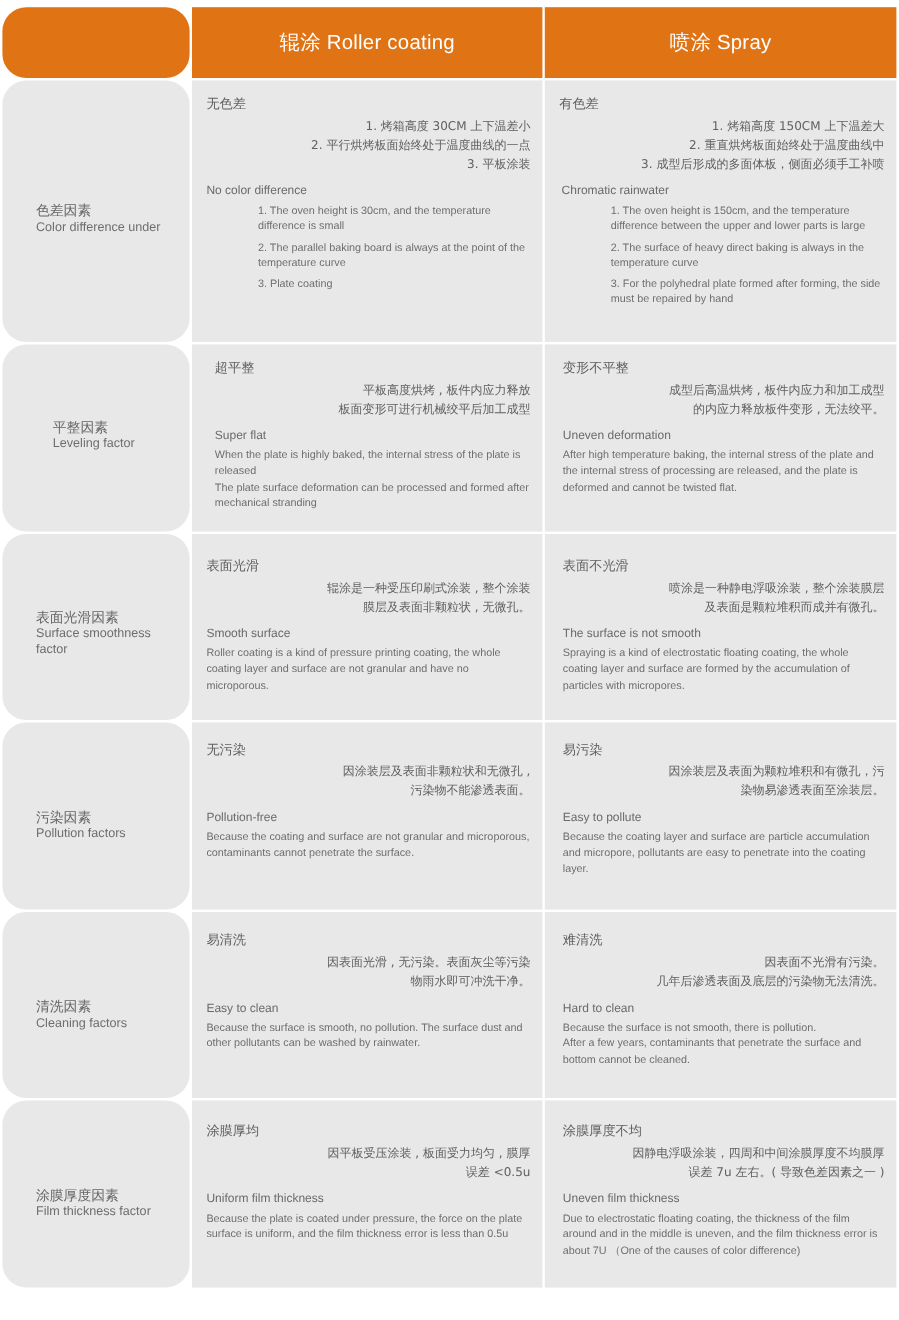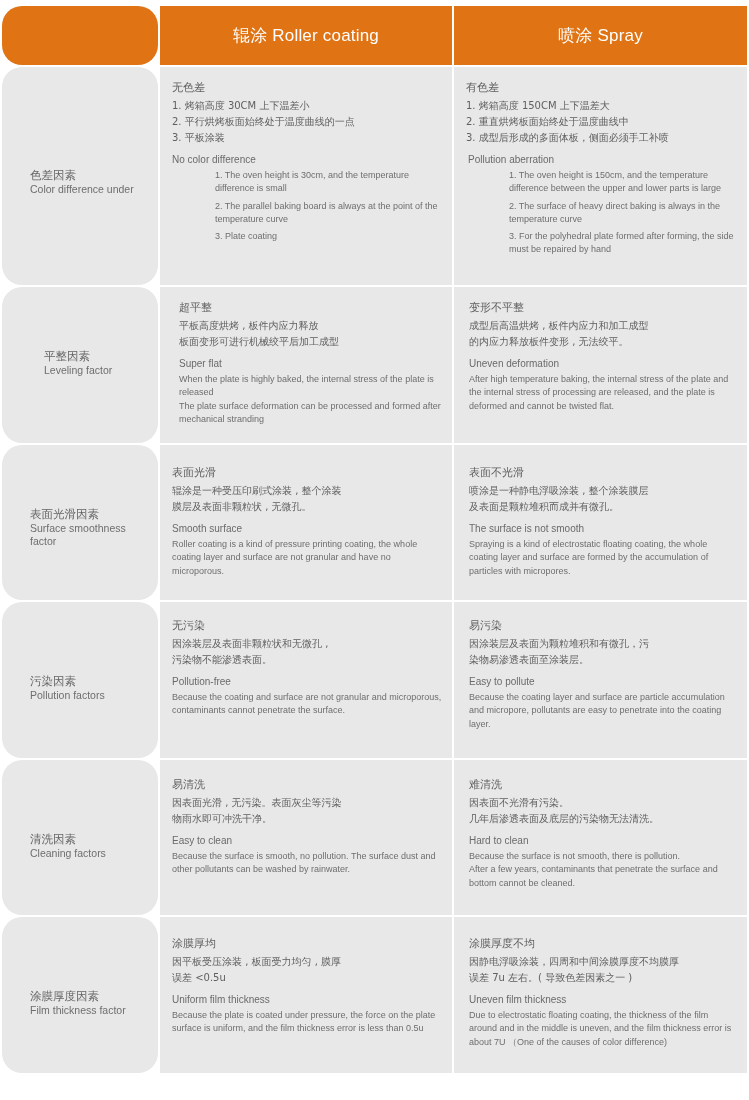--- a/index.html
+++ b/index.html
@@ -11,22 +11,22 @@
     .cell:last-child { margin-right: 0; }
     .c0 { width: 156px; border-radius: 20px; }
     .c1 { width: 292px; }
     .c2 { width: 293px; }
     .header .cell { background: #e07314; height: 59px; display: flex; align-items: center; justify-content: center; }
     .header .cell span { color: #ffffff; font-size: 17px; font-family: "Liberation Sans", sans-serif; letter-spacing: 0.2px; }
     .label { position: absolute; left: 28px; right: 6px; top: 50%; transform: translateY(-50%); }
     .label .zh { font-size: 11.5px; color: #666; line-height: 16px; }
     .label .en { font-size: 10.5px; color: #6e6e6e; line-height: 13px; font-family: "Liberation Sans", sans-serif; }
     .content { padding-left: 12px; padding-right: 10px; }
-    .zh-title { font-size: 11px; color: #5f5f5f; line-height: 16px; margin-bottom: 3px; font-family: Liberation Serif, serif; }
-    .zh-line { font-size: 10px; color: #606060; line-height: 16px; }
+    .zh-title { font-size: 11px; color: #5f5f5f; line-height: 16px; margin-bottom: 3px; }
+    .zh-line { font-size: 10px; color: #606060; line-height: 16px; text-align: right; }
     .en-title { font-size: 10px; color: #6a6a6a; line-height: 14px; margin-top: 7px; margin-bottom: 2px; font-family: "Liberation Sans", sans-serif; }
     .en-line { font-size: 9px; color: #6e6e6e; line-height: 13.3px; font-family: "Liberation Sans", sans-serif; }
     .en-line.spaced { margin-bottom: 4px; margin-left: 43px; }
   </style>
 </head>
 <body>
 
 <div class="table">
 
   <div class="row header">
@@ -56,21 +56,21 @@
       <div class="en-title">No color difference</div>
       <div class="en-line spaced">1. The oven height is 30cm, and the temperature difference is small</div>
       <div class="en-line spaced">2. The parallel baking board is always at the point of the temperature curve</div>
       <div class="en-line spaced">3. Plate coating</div>
     </div>
     <div class="cell c2 content" style="padding-top:12px">
       <div class="zh-title">有色差</div>
       <div class="zh-line">1. 烤箱高度 150CM 上下温差大</div>
       <div class="zh-line">2. 重直烘烤板面始终处于温度曲线中</div>
       <div class="zh-line">3. 成型后形成的多面体板，侧面必须手工补喷</div>
-      <div class="en-title" style="padding-left:2px">Pollution aberration</div>
+      <div class="en-title" style="padding-left:2px">Chromatic rainwater</div>
       <div class="en-line spaced">1. The oven height is 150cm, and the temperature difference between the upper and lower parts is large</div>
       <div class="en-line spaced">2. The surface of heavy direct baking is always in the temperature curve</div>
       <div class="en-line spaced">3. For the polyhedral plate formed after forming, the side must be repaired by hand</div>
     </div>
   </div>
 
   <div class="row" style="height:156px">
     <div class="cell c0">
       <div class="label" style="left:42px;transform:translateY(-60%)">
         <div class="zh">平整因素</div>

